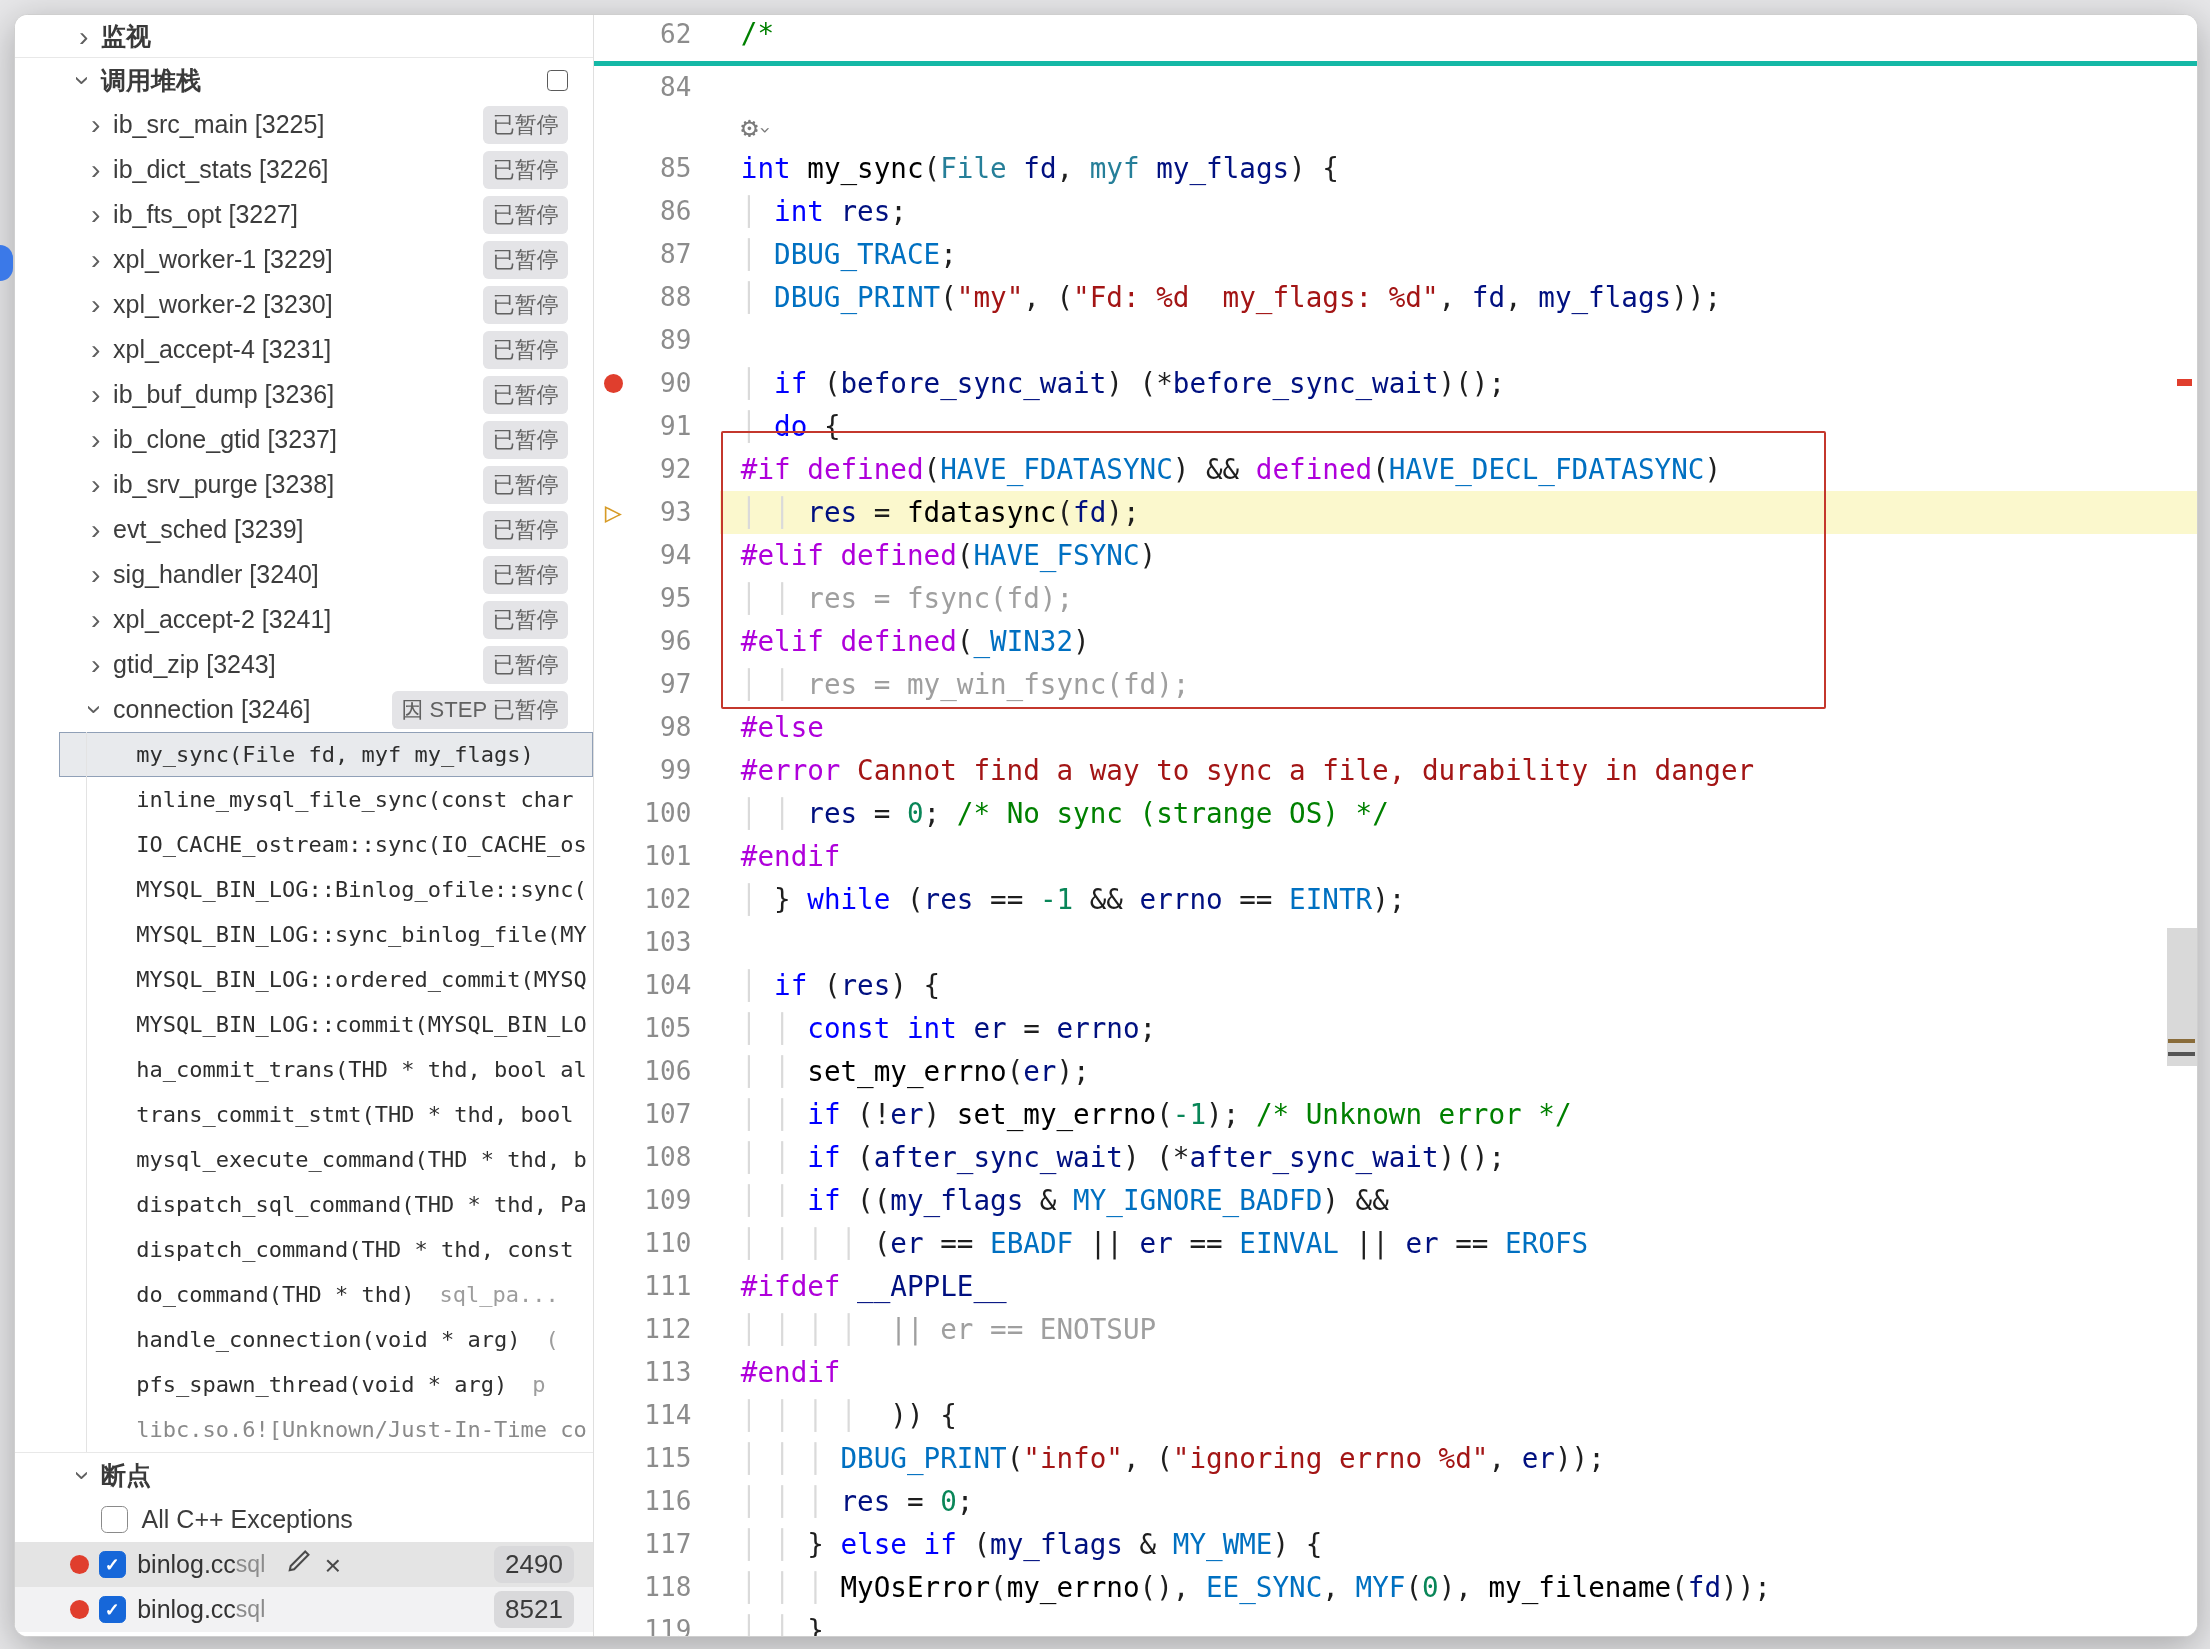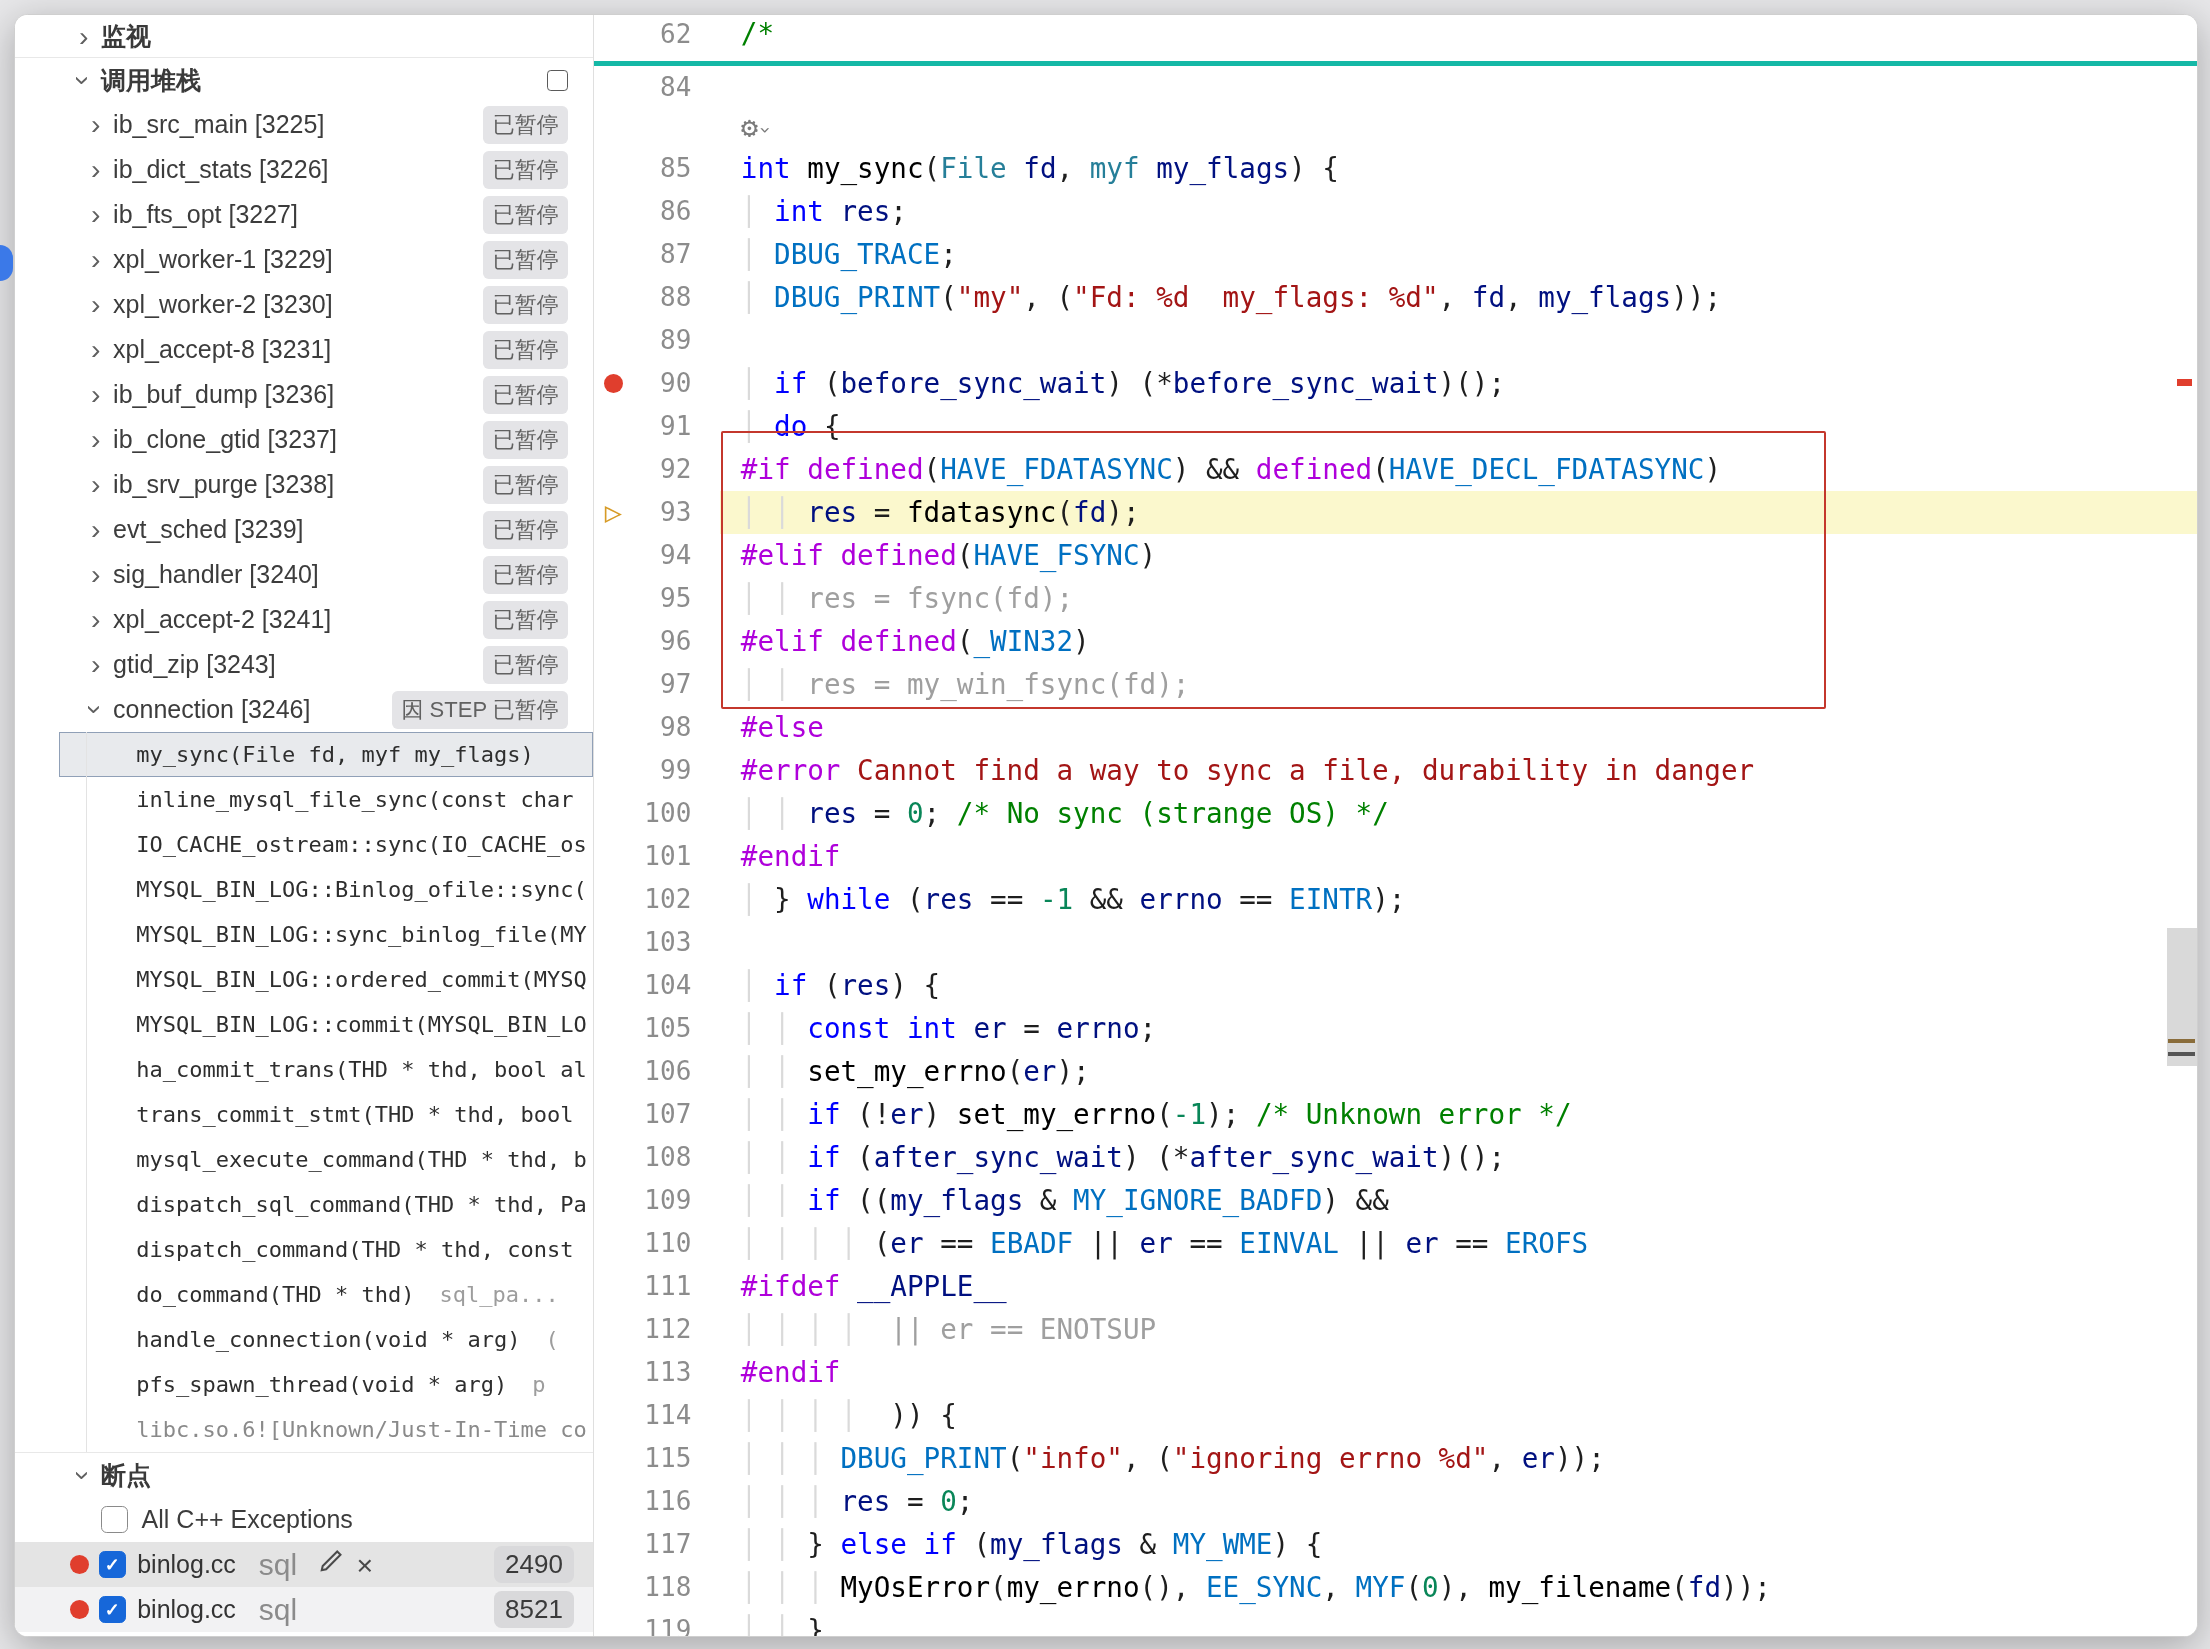--- a/index.html
+++ b/index.html
@@ -39,21 +39,21 @@
   .frame.muted{color:#8a8a8a}
   .bprow{height:45px;display:flex;align-items:center;padding-left:55px;padding-right:19px;font-size:25px;color:#333}
   .bprow.hl{background:#e4e4e4}
   .bprow.alt{background:#f2f2f3}
   .exrow{height:45px;display:flex;align-items:center;padding-left:86px;font-size:25px;color:#3c3c3c}
   .cb{width:25px;height:25px;border:1.9px solid #8a8a8a;border-radius:5.7px;background:#fff;flex:0 0 auto}
   .cb.on{background:#1667d9;border-color:#1667d9;color:#fff;display:flex;align-items:center;
          justify-content:center;font-size:18px;font-weight:700}
   .bpdot-side{width:19px;height:19px;border-radius:50%;background:#e03e2d;flex:0 0 ausu;flex:0 0 auto}
   .bpfile{margin-left:11.4px;white-space:nowrap}
-  .bplang{margin-left:23px;color:#8b8b8b;font-size:30px}
+  .bplang{color:#8b8b8b;font-size:23px}
   .bpact{margin-left:21px;display:flex;align-items:center;gap:13.3px}
   .xicon{font-size:28.5px;color:#4a4a4a;line-height:1}
   .lnbadge{margin-left:auto;background:#d9d9db;color:#3a3a3a;font-size:26px;padding:2.9px 11.4px;border-radius:7.6px}
   .gap{margin-left:9.5px}
   
   .editor{flex:1;position:relative;background:#fff;overflow:hidden;
           font-family:"DejaVu Sans Mono","Liberation Mono",monospace}
   .crow{display:flex;height:43px;line-height:43px;white-space:pre}
   .crow.sticky{height:46px;line-height:38px;border-bottom:5px solid #14b8a6}
   .crow.iconrow{height:38px;line-height:38px}
@@ -113,21 +113,21 @@
           <span class="tlabel">xpl_worker-1 [3229]</span>
           <span class="badge">已暂停</span>
         </div>
         <div class="trow">
           <span class="chev">›</span>
           <span class="tlabel">xpl_worker-2 [3230]</span>
           <span class="badge">已暂停</span>
         </div>
         <div class="trow">
           <span class="chev">›</span>
-          <span class="tlabel">xpl_accept-8 [3231]</span>
+          <span class="tlabel">xpl_accept-4 [3231]</span>
           <span class="badge">已暂停</span>
         </div>
         <div class="trow">
           <span class="chev">›</span>
           <span class="tlabel">ib_buf_dump [3236]</span>
           <span class="badge">已暂停</span>
         </div>
         <div class="trow">
           <span class="chev">›</span>
           <span class="tlabel">ib_clone_gtid [3237]</span>

